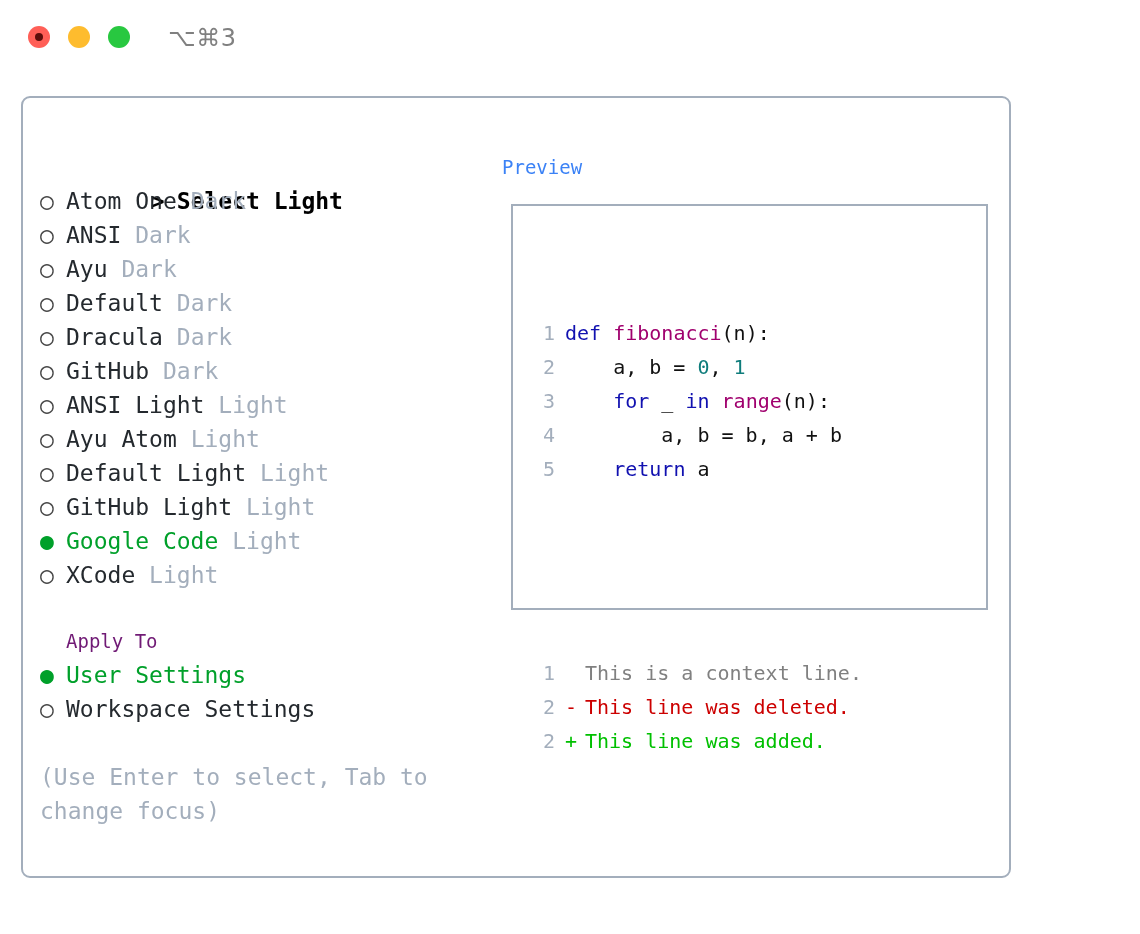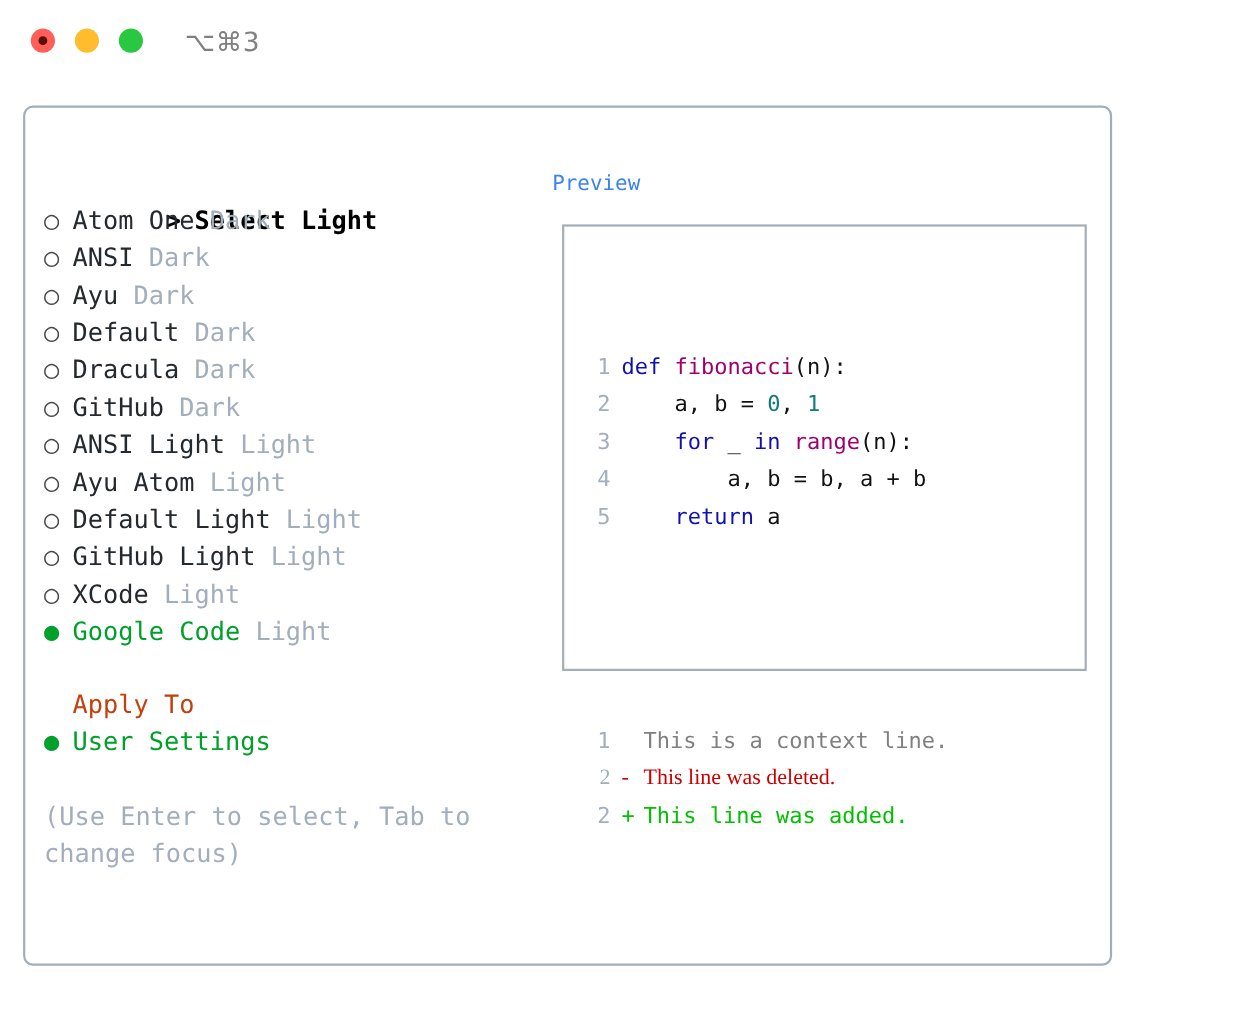--- a/index.html
+++ b/index.html
@@ -109,22 +109,22 @@
   }
   .bullet-empty { color: #4a4a4a; }
   .bullet-filled { color: #00A02A; }
   .row.selected .label { color: #00A02A; }
   .label { color: #24292e; }
   .variant { color: #A3AEBC; }
 
   .section-title {
     height: 34px;
     line-height: 34px;
-    font-size: 23px;
-    color: #c2410c;
+    font-size: 19px;
+    color: #701a75;
     padding-left: 26px;
     white-space: pre;
   }
 
   .spacer-sm { height: 32px; }
   .spacer-md { height: 34px; }
 
   .hint {
     font-size: 23px;
     line-height: 34px;
@@ -178,21 +178,21 @@
   .gap { display: inline-block; width: 10px; }
 
   .tok-kw   { color: #1111B0; }
   .tok-fn   { color: #A0006E; }
   .tok-num  { color: #0E7C7B; }
   .tok-plain{ color: #111111; }
 
   .blankline { height: 34px; }
 
   .diff-ctx { color: #808080; }
-  .diff-del { color: #CC0000; font-family: Liberation Serif, serif; }
+  .diff-del { color: #CC0000; }
   .diff-add { color: #00C000; }
   .diff-sign { display: inline-block; width: 20px; }
 </style>
 </head>
 <body>
 
 <div class="window">
 
   <div class="titlebar">
     <div class="traffic">
@@ -215,30 +215,31 @@
           <div class="row"><span class="marker bullet-empty">○</span><span class="label">Atom One</span><span> </span><span class="variant">Dark</span></div>
           <div class="row"><span class="marker bullet-empty">○</span><span class="label">ANSI</span><span> </span><span class="variant">Dark</span></div>
           <div class="row"><span class="marker bullet-empty">○</span><span class="label">Ayu</span><span> </span><span class="variant">Dark</span></div>
           <div class="row"><span class="marker bullet-empty">○</span><span class="label">Default</span><span> </span><span class="variant">Dark</span></div>
           <div class="row"><span class="marker bullet-empty">○</span><span class="label">Dracula</span><span> </span><span class="variant">Dark</span></div>
           <div class="row"><span class="marker bullet-empty">○</span><span class="label">GitHub</span><span> </span><span class="variant">Dark</span></div>
           <div class="row"><span class="marker bullet-empty">○</span><span class="label">ANSI Light</span><span> </span><span class="variant">Light</span></div>
           <div class="row"><span class="marker bullet-empty">○</span><span class="label">Ayu Atom</span><span> </span><span class="variant">Light</span></div>
           <div class="row"><span class="marker bullet-empty">○</span><span class="label">Default Light</span><span> </span><span class="variant">Light</span></div>
           <div class="row"><span class="marker bullet-empty">○</span><span class="label">GitHub Light</span><span> </span><span class="variant">Light</span></div>
+          <div class="row selected"><span class="marker bullet-filled">●</span><span class="label">Google Code</span><span> </span><span class="variant">Light</span></div>
           <div class="row"><span class="marker bullet-empty">○</span><span class="label">XCode</span><span> </span><span class="variant">Light</span></div>
-          <div class="row selected"><span class="marker bullet-filled">●</span><span class="label">Google Code</span><span> </span><span class="variant">Light</span></div>
         </div>
 
       <div class="spacer-sm"></div>
 
       <div class="section-title">Apply To</div>
 
       <div id="apply-list">
           <div class="row selected"><span class="marker bullet-filled">●</span><span class="label">User Settings</span></div>
+          <div class="row"><span class="marker bullet-empty">○</span><span class="label">Workspace Settings</span></div>
         </div>
 
       <div class="spacer-md"></div>
 
       <div class="hint">(Use Enter to select, Tab to change focus)</div>
     </div>
 
     <div class="right-col">
       <div class="preview-title">Preview</div>
     </div>

